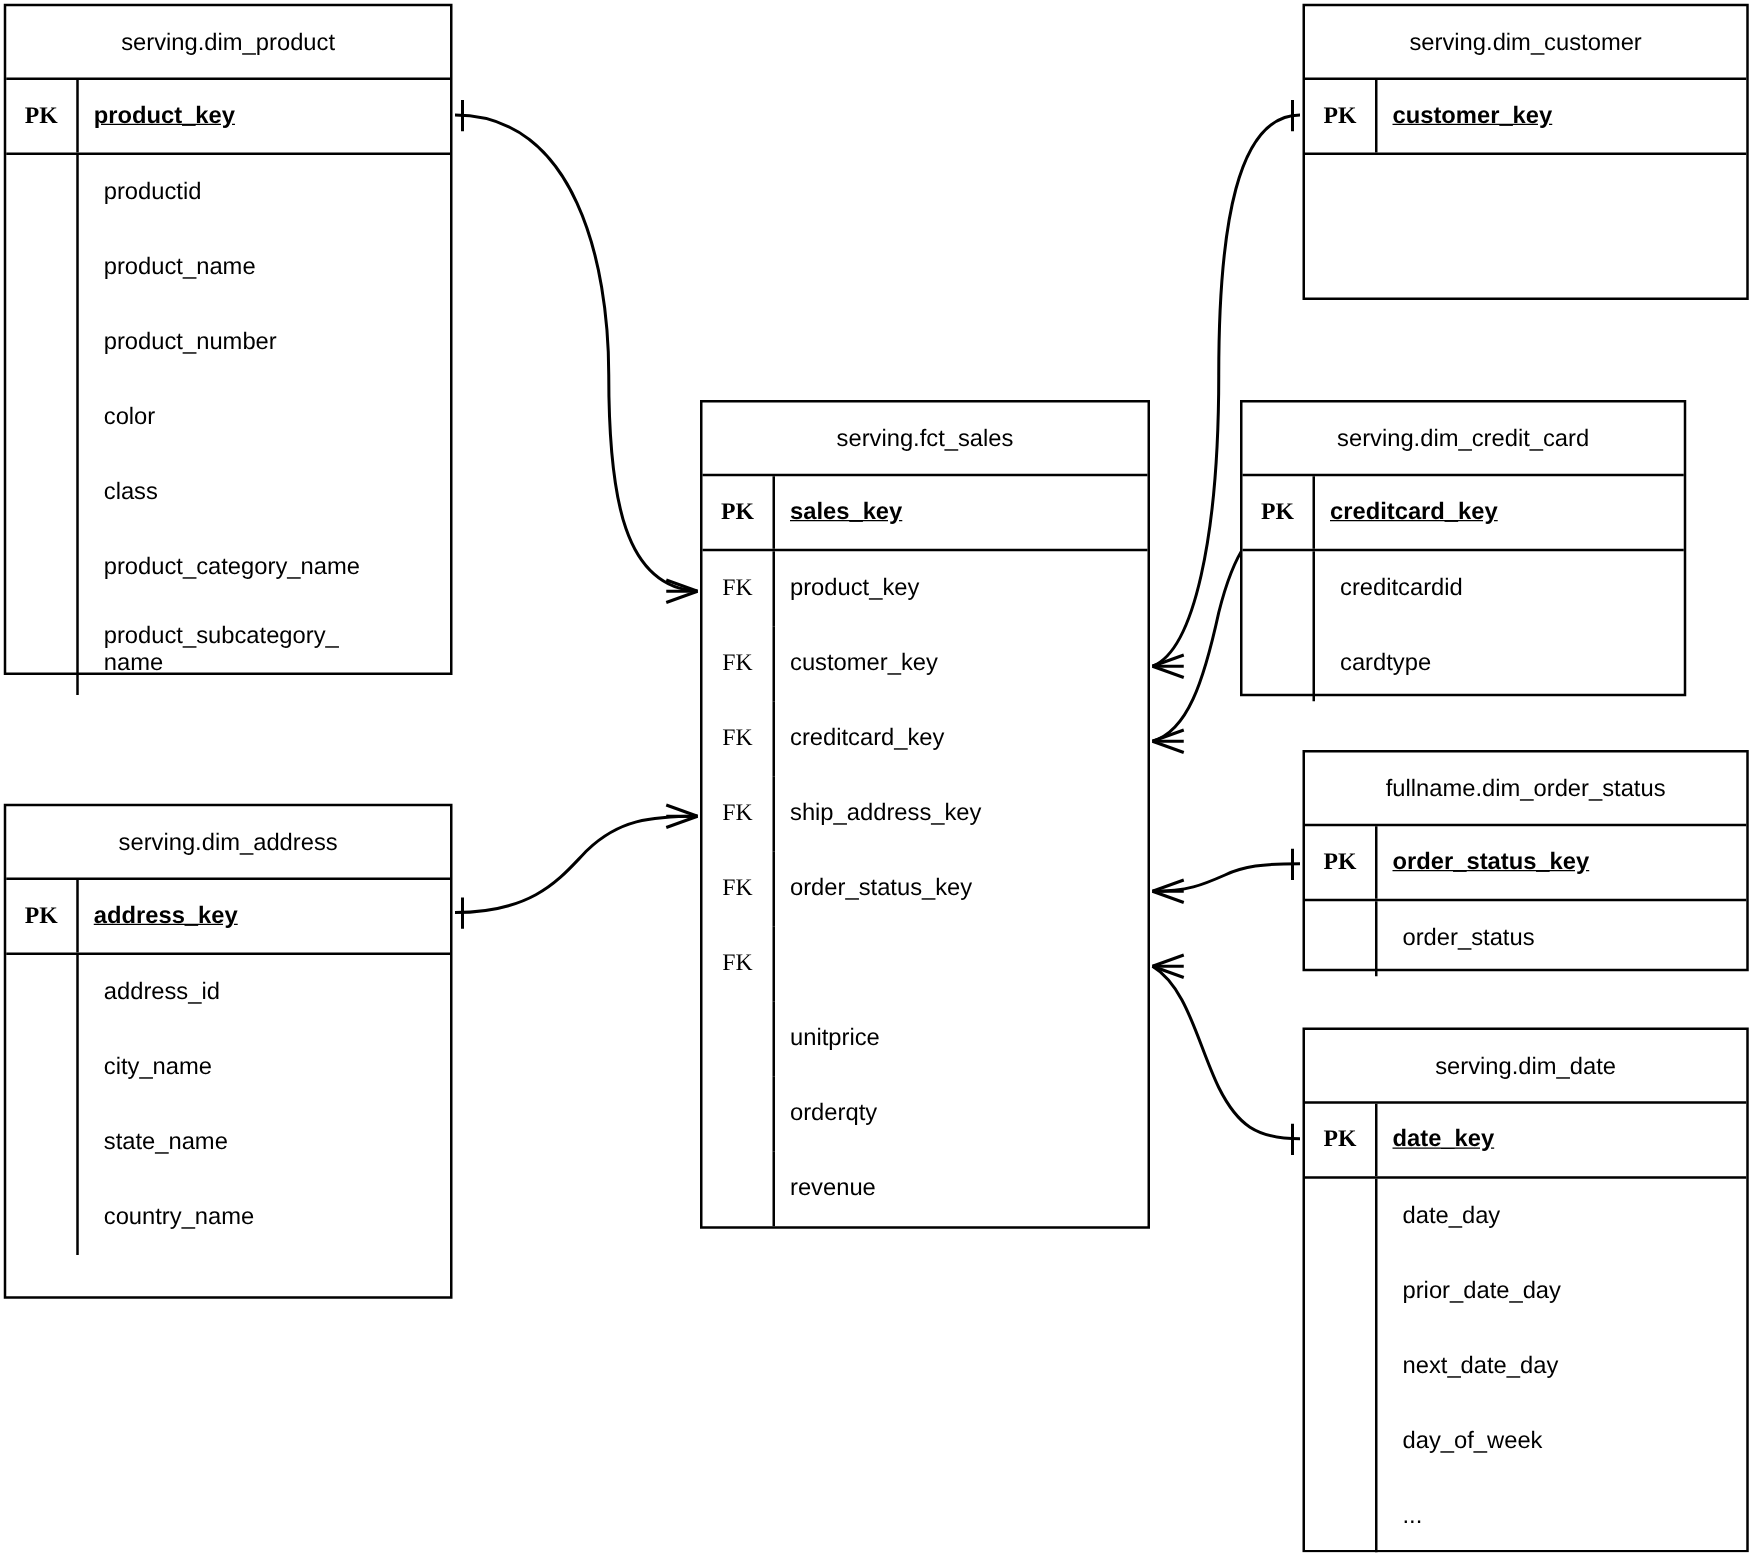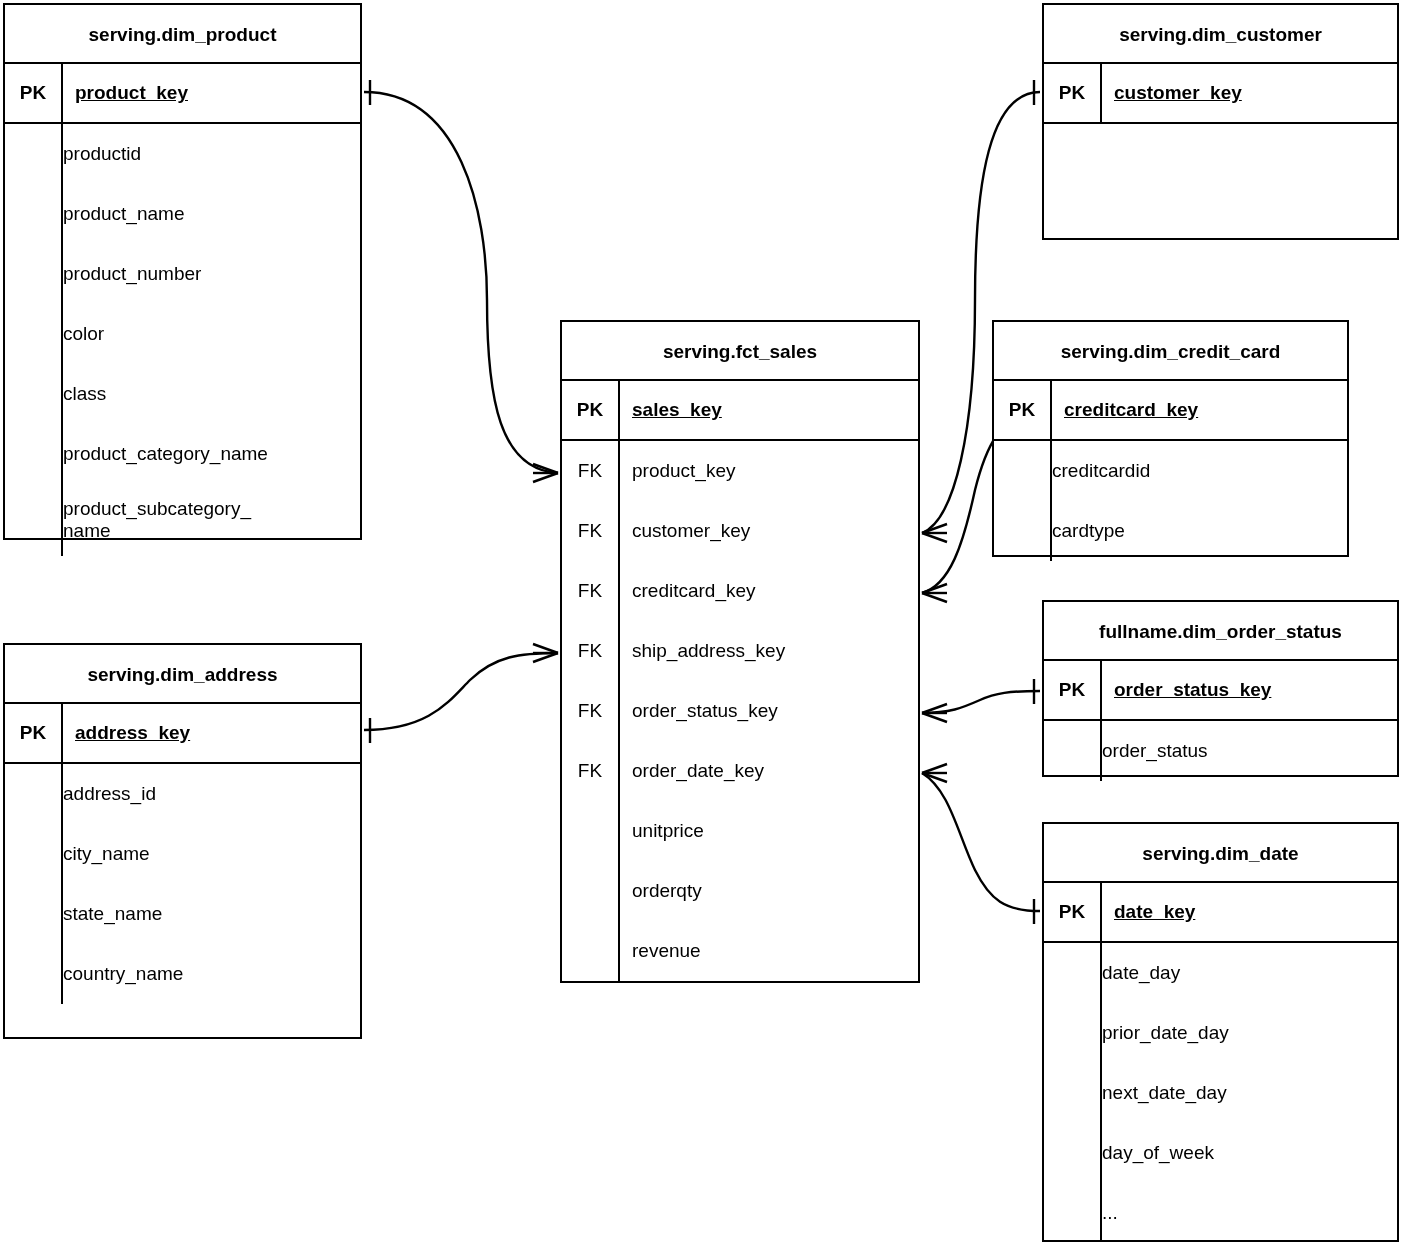--- a/index.html
+++ b/index.html
@@ -31,21 +31,21 @@
     position: absolute;
     box-sizing: border-box;
     border: 2px solid #000000;
     background: #ffffff;
   }
   .ent-title {
     box-sizing: border-box;
     height: 59px;
     line-height: 59px;
     text-align: center;
-    font-weight: bold;
+    font-weight: normal;
     font-size: 19px;
     border-bottom: 2px solid #000000;
     white-space: nowrap;
   }
   .row {
     display: flex;
     box-sizing: border-box;
     width: 100%;
   }
   .row.pkrow {
@@ -54,20 +54,21 @@
   .keycell {
     box-sizing: border-box;
     width: 58px;
     flex: 0 0 58px;
     border-right: 2px solid #000000;
     text-align: center;
     font-size: 19px;
     display: flex;
     align-items: center;
     justify-content: center;
+    font-family: Liberation Serif, serif;
   }
   .keycell.bold {
     font-weight: bold;
   }
   .fieldcell {
     box-sizing: border-box;
     flex: 1 1 auto;
     padding-left: 12px;
     font-size: 19px;
     display: flex;
@@ -94,21 +95,21 @@
     border-right: 2px solid #000000;
   }
   .attrs-list {
     box-sizing: border-box;
     flex: 1 1 auto;
     padding: 0;
   }
   .attr {
     box-sizing: border-box;
     font-size: 19px;
-    padding-left: 0;
+    padding-left: 20px;
     height: 60px;
     display: flex;
     align-items: center;
     line-height: 1.15;
   }
   .attr.two-line {
     white-space: pre-line;
     height: 72px;
     align-items: center;
   }
@@ -235,21 +236,20 @@
     <div class="row">
       <div class="keycell" style="height:60px;">FK</div>
       <div class="fieldcell" style="height:60px;">ship_address_key</div>
     </div>
     <div class="row">
       <div class="keycell" style="height:60px;">FK</div>
       <div class="fieldcell" style="height:60px;">order_status_key</div>
     </div>
     <div class="row">
       <div class="keycell" style="height:60px;">FK</div>
-      <div class="fieldcell" style="height:60px;">order_date_key</div>
     </div>
 
     <div class="row">
       <div class="keycell" style="height:60px;"></div>
       <div class="fieldcell" style="height:60px;">unitprice</div>
     </div>
     <div class="row">
       <div class="keycell" style="height:60px;"></div>
       <div class="fieldcell" style="height:60px;">orderqty</div>
     </div>

